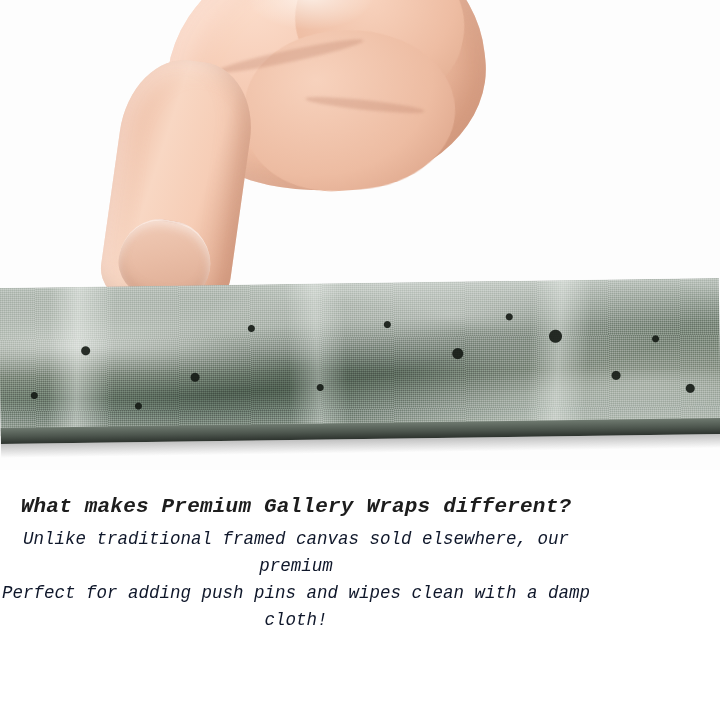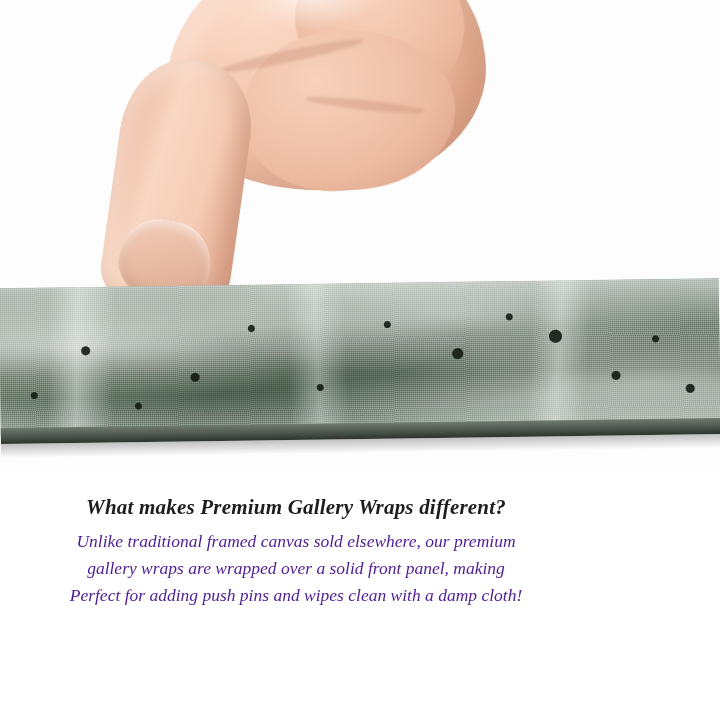--- a/index.html
+++ b/index.html
@@ -216,36 +216,36 @@
   }
 
   
   .caption {
     position: absolute;
     left: 0;
     top: 495px;
     width: 592px;
     text-align: center;
     color: #1d1d1d;
-    font-family: Liberation Serif, serif;
+    font-family: Liberation Mono, monospace;
   }
   .caption h2 {
     margin: 0 0 8px 0;
     font-size: 21px;
     font-style: italic;
     font-weight: 700;
     letter-spacing: 0.2px;
   }
   .caption p {
     margin: 0;
     font-size: 17.5px;
     font-style: italic;
     line-height: 27px;
     font-weight: 400;
-    color: #4c1d95;
+    color: #0f172a;
   }
   .caption .line { display: block; }
 </style>
 </head>
 <body>
 
 <div class="scene">
 
   <div class="photo-area">
     <div class="hand">
@@ -267,18 +267,17 @@
     <div class="streaks"></div>
     <div class="specks"></div>
     <div class="edge"></div>
     <div class="shadow"></div>
   </div>
 
   <div class="caption">
     <h2>What makes Premium Gallery Wraps different?</h2>
     <p>
       <span class="line">Unlike traditional framed canvas sold elsewhere, our premium</span>
-      <span class="line">gallery wraps are wrapped over a solid front panel, making</span>
       <span class="line">Perfect for adding push pins and wipes clean with a damp cloth!</span>
     </p>
   </div>
 
 </div>
 
 </body></html>

